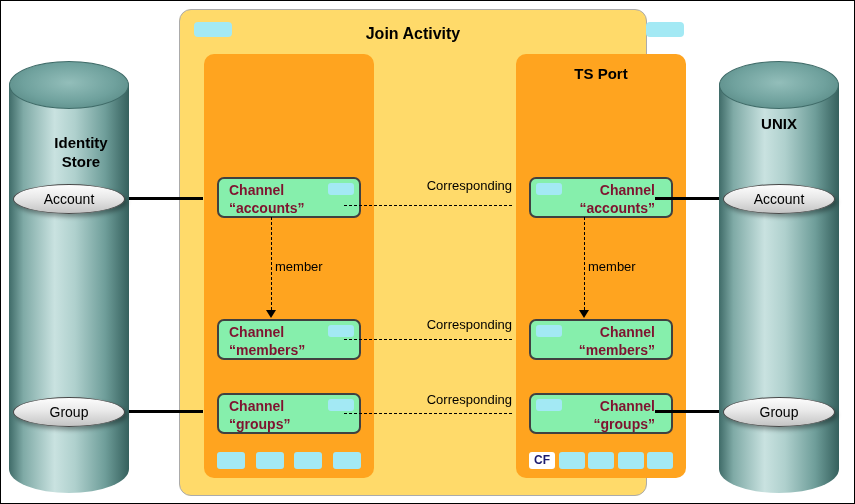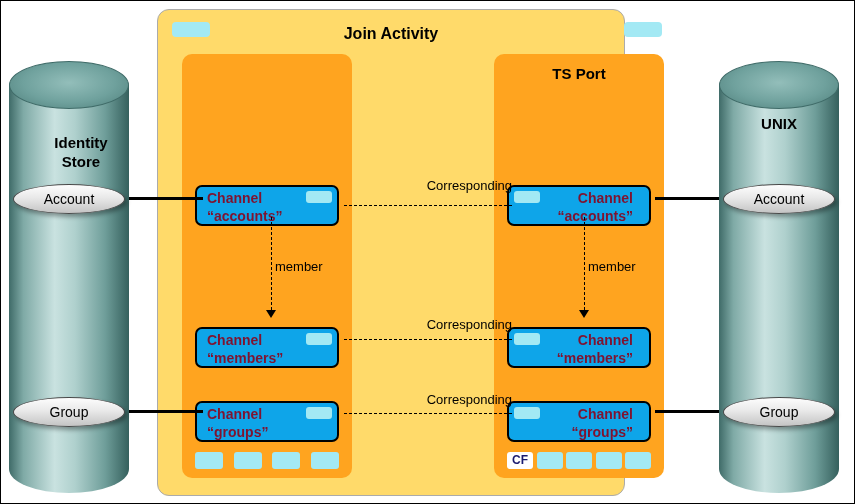--- a/index.html
+++ b/index.html
@@ -1,37 +1,37 @@
 <!DOCTYPE html>
 <html><head>
 <meta charset="utf-8">
 <style>
   * { margin:0; padding:0; box-sizing:border-box; }
   body { background:#fff; font-family:"Liberation Sans", sans-serif; }
   .canvas { position:relative; width:855px; height:504px; background:#fff; border:1px solid #000; overflow:hidden; }
 
   
-  .join-box { position:absolute; left:156px; top:8px; width:468px; height:487px;
+  .join-box { position:absolute; left:178px; top:8px; width:468px; height:487px;
               background:#FFDA6A; border:1px solid #ABABAB; border-radius:12px; }
   .join-title { position:absolute; top:15px; left:0; width:100%; text-align:center;
                 font-size:16px; font-weight:bold; color:#000; }
   .tab { position:absolute; width:38px; height:15px; background:#A3E9F4; border-radius:4px; }
   .tab-tl { left:14px; top:12px; }
   .tab-tr { left:466px; top:12px; }
 
   
   .port { position:absolute; top:44px; width:170px; height:424px; background:#FFA41F; border-radius:10px; }
   .port-identity { left:24px; }
   .port-ts { left:336px; }
   .port-title { position:absolute; top:11px; width:100%; text-align:center;
                 font-weight:bold; font-size:15px; color:#000; }
 
   
-  .channel { position:absolute; left:13px; width:144px; height:41px; background:#0ea5e9;
-             border:2px solid #000000; border-radius:7px;margin-top:8px; }
+  .channel { position:absolute; left:13px; width:144px; height:41px; background:#86efac;
+             border:2px solid #404040; border-radius:7px; }
   .ch-top { top:123px; } .ch-mid { top:265px; } .ch-bot { top:339px; }
   .ch-tab { position:absolute; width:26px; height:12px; background:#A3E9F4; border-radius:3px; top:4px; }
   .ch-tab.right { right:5px; } .ch-tab.left { left:5px; }
   .ch-text { font-weight:bold; font-size:14px; color:#7F1330; line-height:18px; padding-top:2px; }
   .ch-text.left { text-align:left; padding-left:10px; }
   .ch-text.right { text-align:right; padding-right:16px; }
 
   
   .bottom-row { position:absolute; left:13px; right:13px; bottom:9px; display:flex;
                 justify-content:space-between; align-items:center; }

